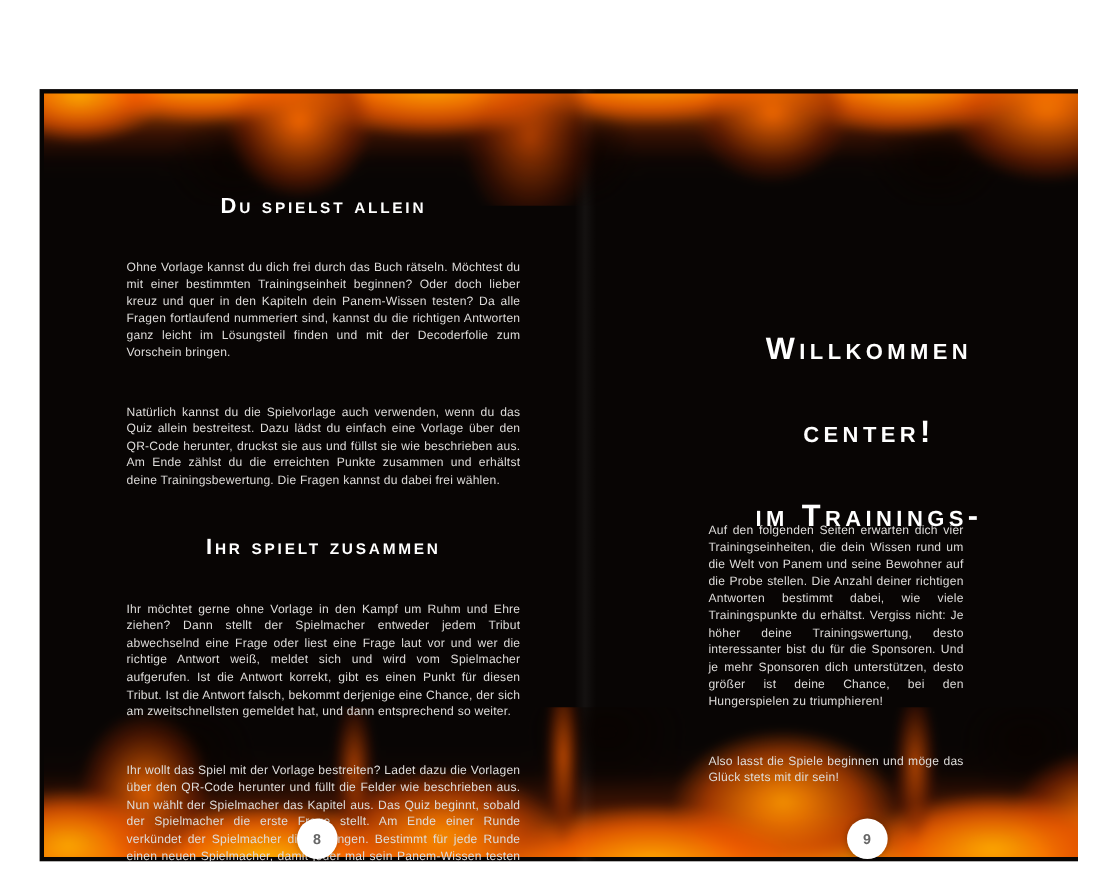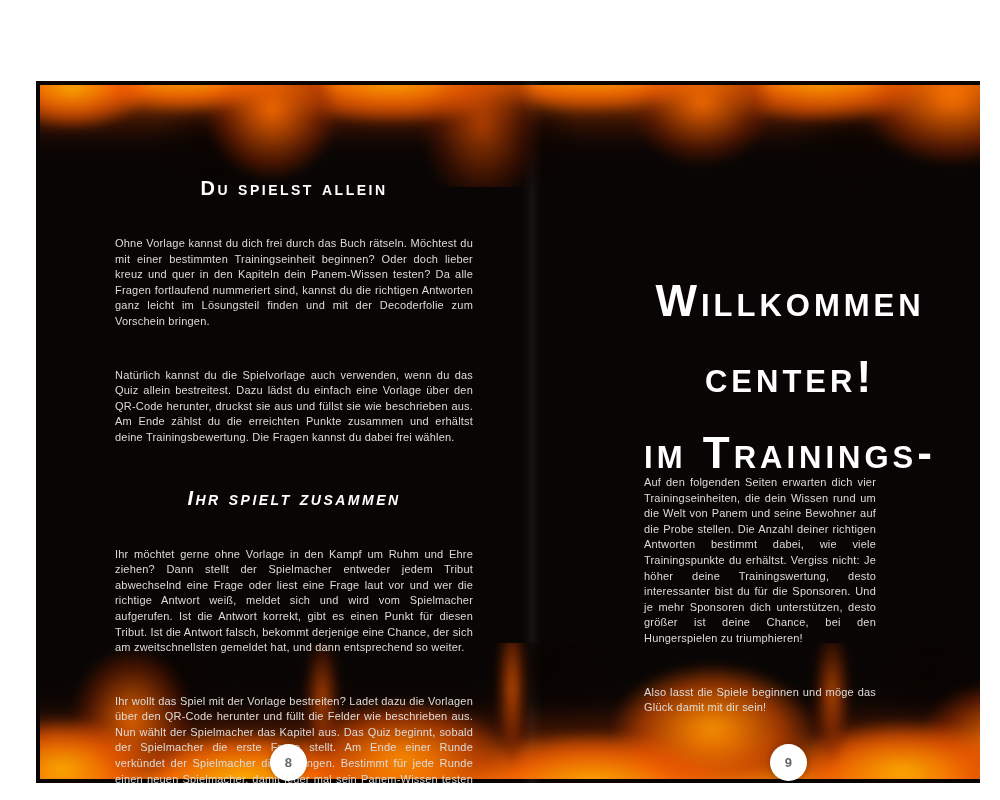--- a/index.html
+++ b/index.html
@@ -84,29 +84,29 @@
     font-size: 11px;
     line-height: 15.6px;
     text-align: justify;
     letter-spacing: 0.2px;
     margin-bottom: 14px;
     color: var(--body-text-color, #dedcda);
   }
 
   .left-col { left: 47px; top: 64px; width: 414px; }
   .left-col .section-heading.first { margin-bottom: 12px; }
-  .left-col .section-heading.second { margin-top: 17px; margin-bottom: 13px; font-style: italic; }
+  .left-col .section-heading.second { margin-top: 17px; margin-bottom: 13px; }
 
   .right-title {
     position: absolute;
-    left: 570px; top: 164px; width: 360px;
+    left: 570px; top: 180px; width: 360px;
     text-align: center;
     font-variant: small-caps;
     font-weight: bold;
-    font-size: 44px;
+    font-size: 28px;
     line-height: 48px;
     letter-spacing: 4px;
     color: var(--heading-color, #ffffff);
   }
 
   .right-col { left: 576px; top: 362px; width: 288px; }
 
   
   .page-badge {
     position: absolute;
@@ -150,21 +150,21 @@
     </div>
 
     <div class="right-title">
       <div>Willkommen</div>
       <div>center!</div>
       <div>im Trainings-</div>
     </div>
 
     <div class="page-col right-col">
       <p class="body-par">Auf den folgenden Seiten erwarten dich vier Trainingseinheiten, die dein Wissen rund um die Welt von Panem und seine Bewohner auf die Probe stellen. Die Anzahl deiner richtigen Antworten bestimmt dabei, wie viele Trainingspunkte du erhältst. Vergiss nicht: Je höher deine Trainingswertung, desto interessanter bist du für die Sponsoren. Und je mehr Sponsoren dich unterstützen, desto größer ist deine Chance, bei den Hungerspielen zu triumphieren!</p>
-      <p class="body-par">Also lasst die Spiele beginnen und möge das Glück damit mit dir sein!</p>
+      <p class="body-par">Also lasst die Spiele beginnen und möge das Glück stets mit dir sein!</p>
     </div>
 
     <div class="page-badge left">
       <span>8</span>
     </div>
     <div class="page-badge right">
       <span>9</span>
     </div>
 
   </div>

